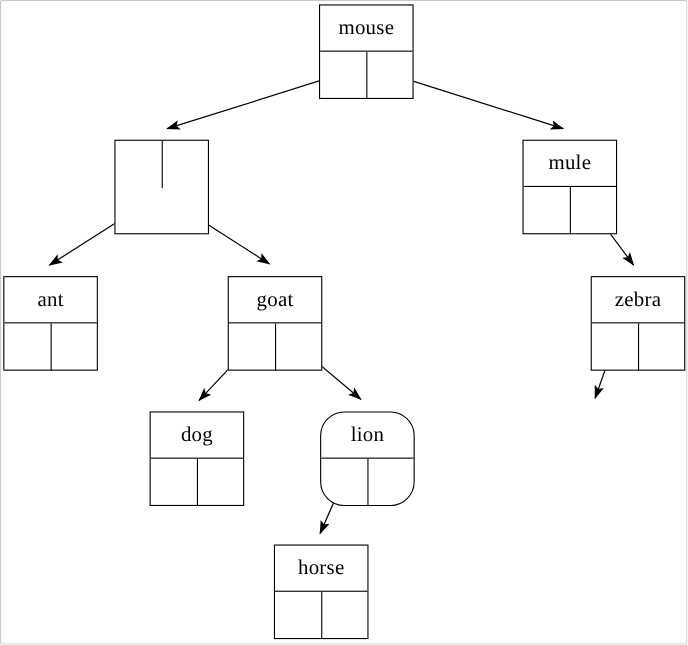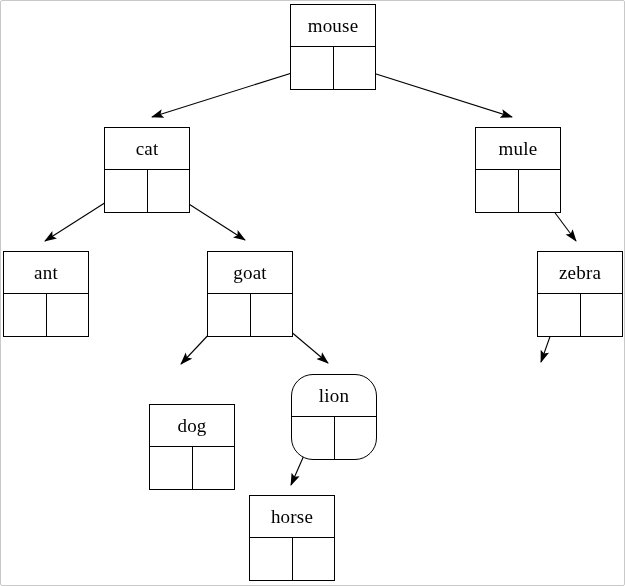--- a/index.html
+++ b/index.html
@@ -89,21 +89,20 @@
     </svg>
   <div id="node-layer">
       <div class="node" style="left: 290px; top: 4px;">
         <div class="node-label">mouse</div>
         <div class="node-pointers">
           <div class="ptr left"></div>
           <div class="ptr right"></div>
         </div>
       </div>
       <div class="node" style="left: 104px; top: 127px;">
-        <div class="node-label">cat</div>
         <div class="node-pointers">
           <div class="ptr left"></div>
           <div class="ptr right"></div>
         </div>
       </div>
       <div class="node" style="left: 475px; top: 127px; text-align: center;">
         <div class="node-label">mule</div>
         <div class="node-pointers">
           <div class="ptr left"></div>
           <div class="ptr right"></div>
@@ -123,21 +122,21 @@
           <div class="ptr right"></div>
         </div>
       </div>
       <div class="node" style="left: 537px; top: 251px;">
         <div class="node-label">zebra</div>
         <div class="node-pointers">
           <div class="ptr left"></div>
           <div class="ptr right"></div>
         </div>
       </div>
-      <div class="node" style="left: 149px; top: 374px; margin-top: 30px;">
+      <div class="node" style="left: 136px; top: 374px;">
         <div class="node-label">dog</div>
         <div class="node-pointers">
           <div class="ptr left"></div>
           <div class="ptr right"></div>
         </div>
       </div>
       <div class="node" style="left: 291px; top: 374px; border-radius: 22px;">
         <div class="node-label">lion</div>
         <div class="node-pointers">
           <div class="ptr left"></div>

